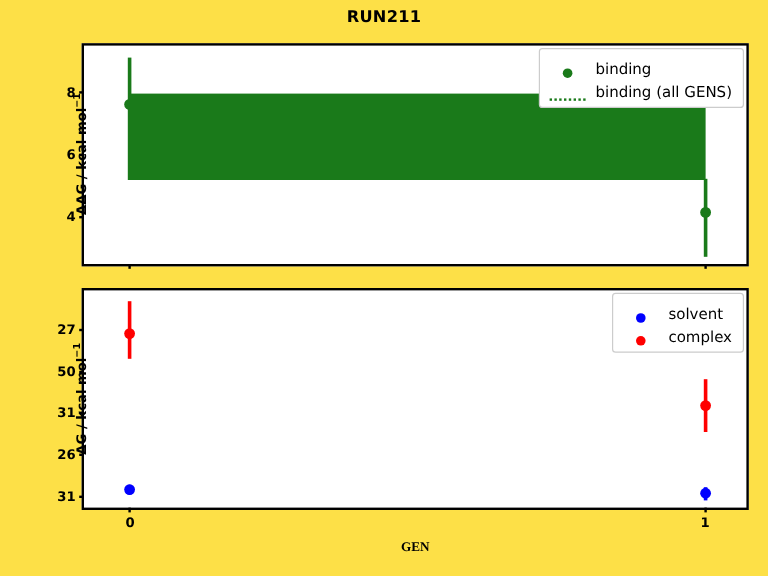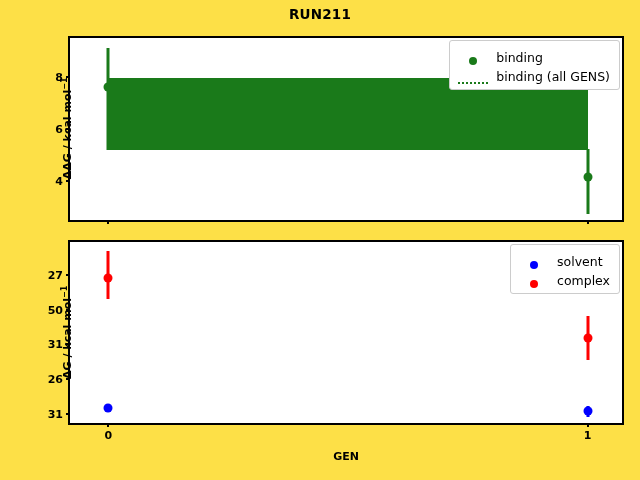--- a/index.html
+++ b/index.html
@@ -125,20 +125,21 @@
   }
   #xlabel-gen {
     position: absolute;
     left: 68px;
     top: 450px;
     width: 556px;
     text-align: center;
     font-size: 11px;
     font-weight: bold;
     color: #000000;
+    font-family: Liberation Serif, serif;
   }
   .sup {
     font-size: 8px;
     vertical-align: super;
   }
 
   
   .errbar-line {
     position: absolute;
     width: 3px;

